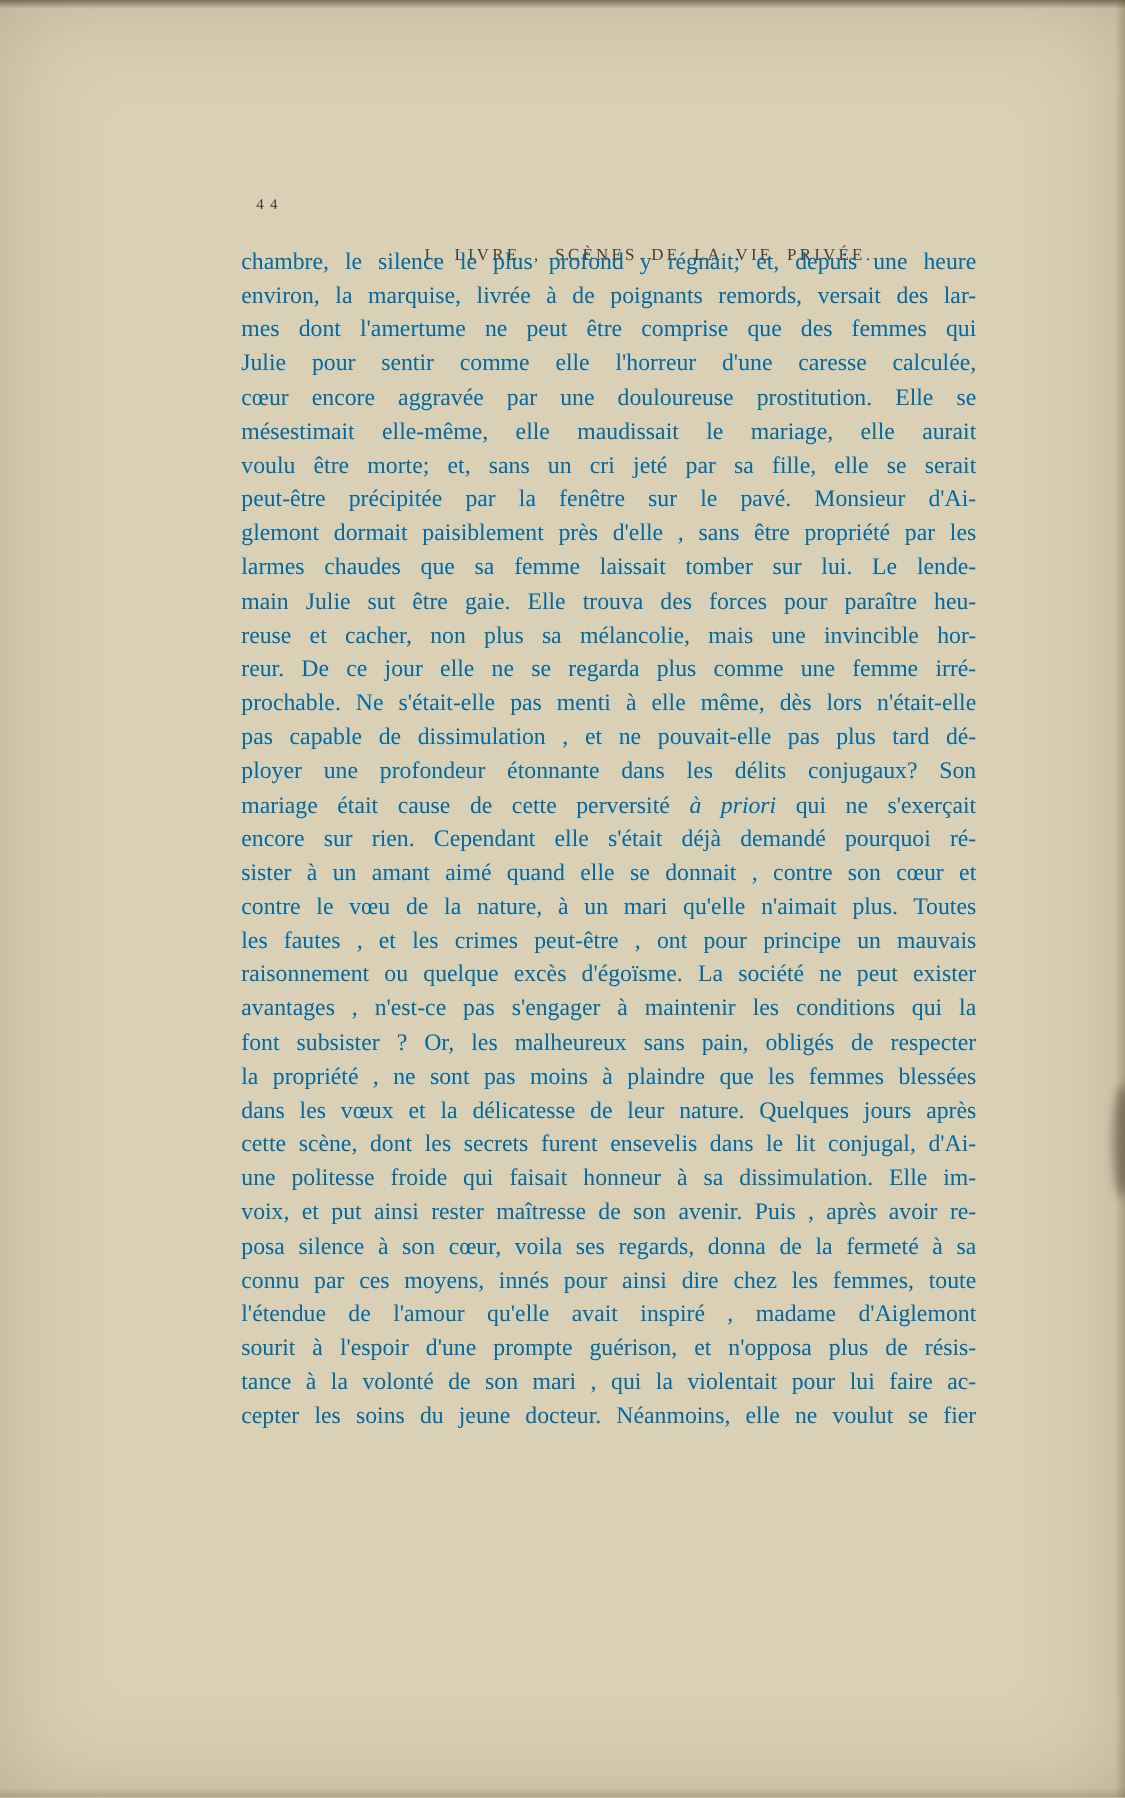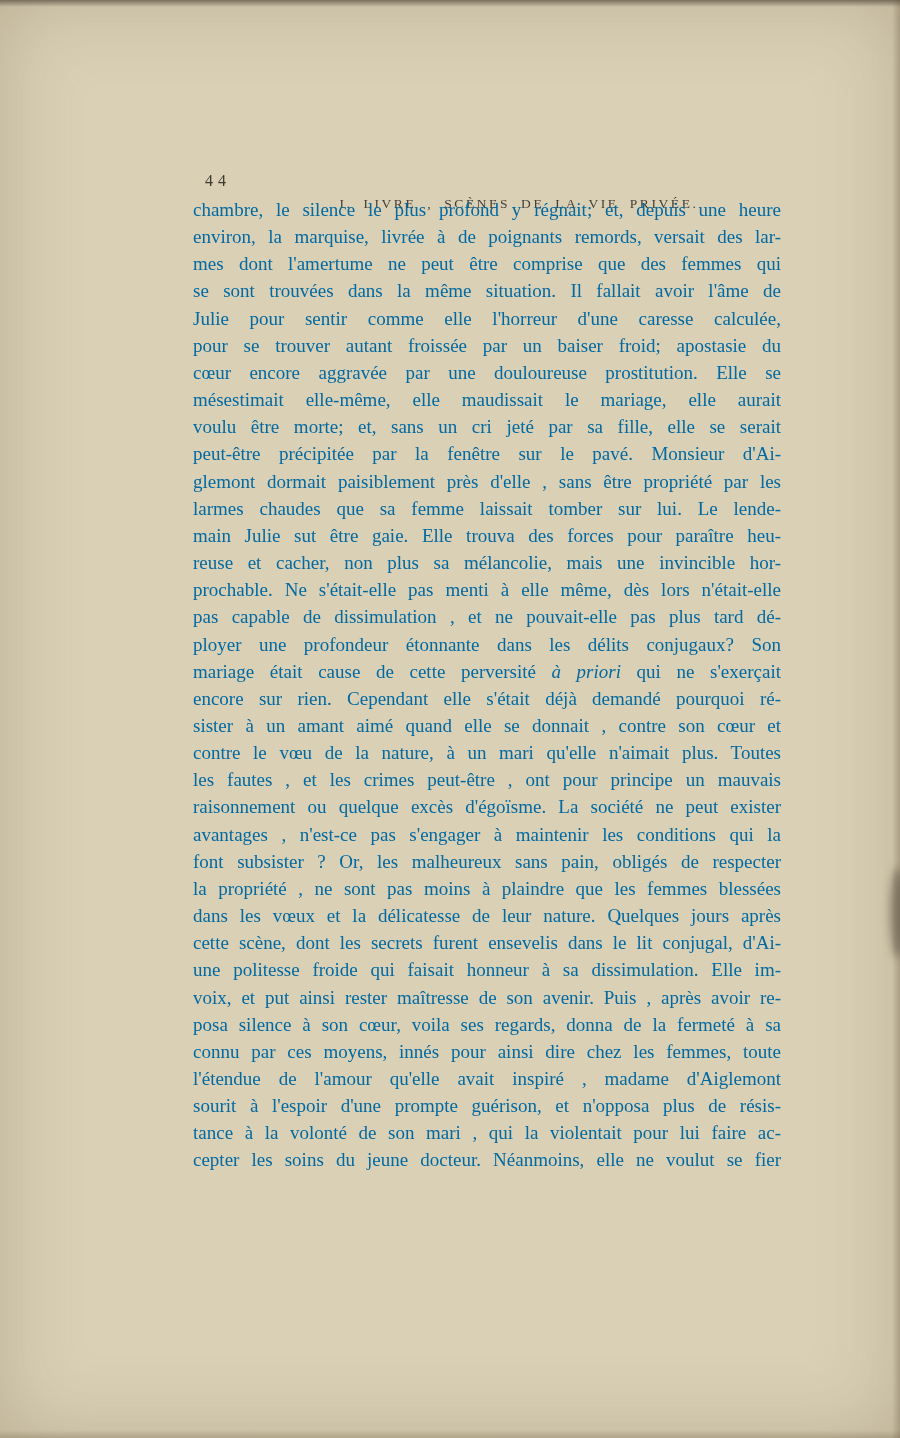--- a/index.html
+++ b/index.html
@@ -51,22 +51,22 @@
     position: absolute;
     left: 205px;
     top: 156px;
     width: 588px;
     height: 26px;
     color: #46403a;
   }
   .page-number {
     position: absolute;
     left: 0;
-    top: 16px;
-    font-size: 16px;
+    top: 0;
+    font-size: 12px;
     letter-spacing: 5px;
     color: #3d3830;
   }
   .running-header {
     position: absolute;
     left: 60px;
     right: 20px;
     top: 4px;
     text-align: center;
     font-size: 13.5px;
@@ -104,31 +104,30 @@
 
   <div class="header-row">
     <span class="page-number">44</span>
     <span class="running-header">I. LIVRE , SCÈNES DE LA VIE PRIVÉE.</span>
   </div>
 
   <div class="body-text">
       <div class="line">chambre, le silence le plus profond y régnait; et, depuis une heure</div>
       <div class="line">environ, la marquise, livrée à de poignants remords, versait des lar-</div>
       <div class="line">mes dont l'amertume ne peut être comprise que des femmes qui</div>
-      <div class="line">se sont trouvées dans la même situation. Il fallait avoir l'âme de</div>
       <div class="line">Julie pour sentir comme elle l'horreur d'une caresse calculée,</div>
-      <div class="line">pour se trouver autant froissée par un baiser froid; apostasie du</div>
       <div class="line">cœur encore aggravée par une douloureuse prostitution. Elle se</div>
       <div class="line">mésestimait elle-même, elle maudissait le mariage, elle aurait</div>
       <div class="line">voulu être morte; et, sans un cri jeté par sa fille, elle se serait</div>
       <div class="line">peut-être précipitée par la fenêtre sur le pavé. Monsieur d'Ai-</div>
       <div class="line">glemont dormait paisiblement près d'elle , sans être propriété par les</div>
       <div class="line">larmes chaudes que sa femme laissait tomber sur lui. Le lende-</div>
       <div class="line">main Julie sut être gaie. Elle trouva des forces pour paraître heu-</div>
       <div class="line">reuse et cacher, non plus sa mélancolie, mais une invincible hor-</div>
+      <div class="line">reur. De ce jour elle ne se regarda plus comme une femme irré-</div>
       <div class="line">prochable. Ne s'était-elle pas menti à elle même, dès lors n'était-elle</div>
       <div class="line">pas capable de dissimulation , et ne pouvait-elle pas plus tard dé-</div>
       <div class="line">ployer une profondeur étonnante dans les délits conjugaux? Son</div>
       <div class="line"><span>mariage était cause de cette perversité </span><i>à priori</i><span> qui ne s'exerçait</span></div>
       <div class="line">encore sur rien. Cependant elle s'était déjà demandé pourquoi ré-</div>
       <div class="line">sister à un amant aimé quand elle se donnait , contre son cœur et</div>
       <div class="line">contre le vœu de la nature, à un mari qu'elle n'aimait plus. Toutes</div>
       <div class="line">les fautes , et les crimes peut-être , ont pour principe un mauvais</div>
       <div class="line">raisonnement ou quelque excès d'égoïsme. La société ne peut exister</div>
       <div class="line">avantages , n'est-ce pas s'engager à maintenir les conditions qui la</div>

